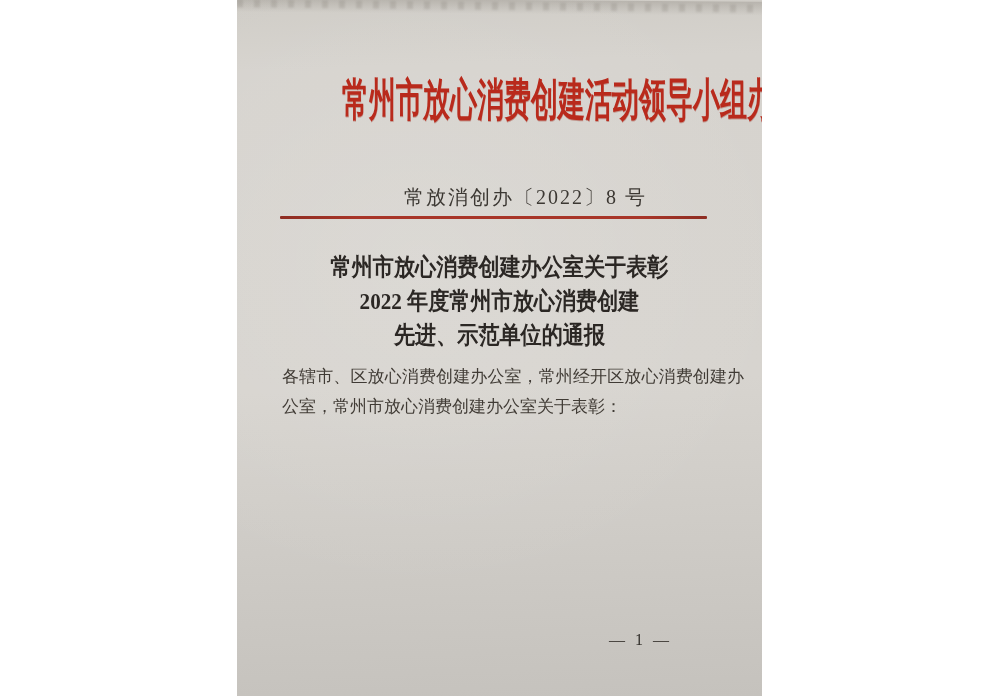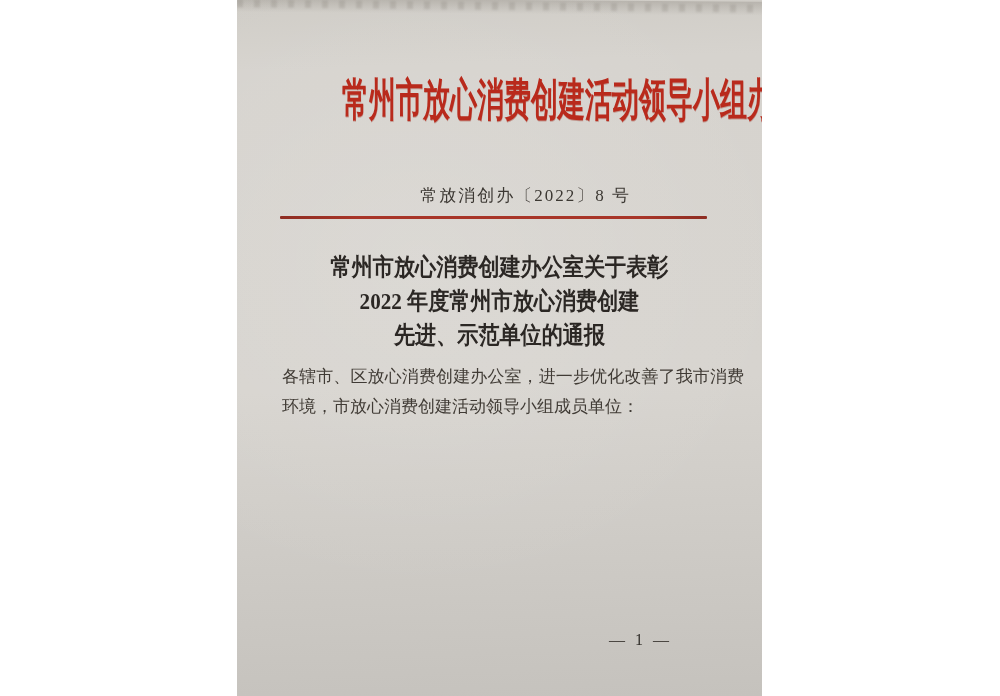--- a/index.html
+++ b/index.html
@@ -56,21 +56,21 @@
     color: #b92a1c;
     transform: scaleX(0.60);
     transform-origin: 50% 50%;
     text-shadow: 0.5px 0.5px 0.5px rgba(150,40,25,0.35);
   }
   .doc-number {
     position: absolute;
     top: 184px; left: 0;
     width: 100%;
     text-align: center;
-    font-size: 17px;
+    font-size: 20px;
     letter-spacing: 2px;
     color: #3c3833;
     transform: translateX(26px);
   }
   .red-rule {
     position: absolute;
     top: 216px; left: 43px;
     width: 427px; height: 3px;
     background: linear-gradient(90deg, #8e2d22, #a83528 18%, #a83528 85%, #8e2d22);
     border-radius: 1px;
@@ -122,19 +122,19 @@
 
     <div class="red-rule"></div>
 
     <div class="doc-title">
       <div>常州市放心消费创建办公室关于表彰</div>
       <div>2022 年度常州市放心消费创建</div>
       <div>先进、示范单位的通报</div>
     </div>
 
     <div class="body-text">
-      <p class="para">各辖市、区放心消费创建办公室，进一步优化改善了我市消费环境，市放心消费创建活动领导小组成员单位：</p>
+      <p class="para">各辖市、区放心消费创建办公室，常州经开区放心消费创建办公室，常州市放心消费创建办公室关于表彰：</p>
     </div>
 
     <div class="page-number">— 1 —</div>
 
   </div>
 </div>
 
 </body></html>

